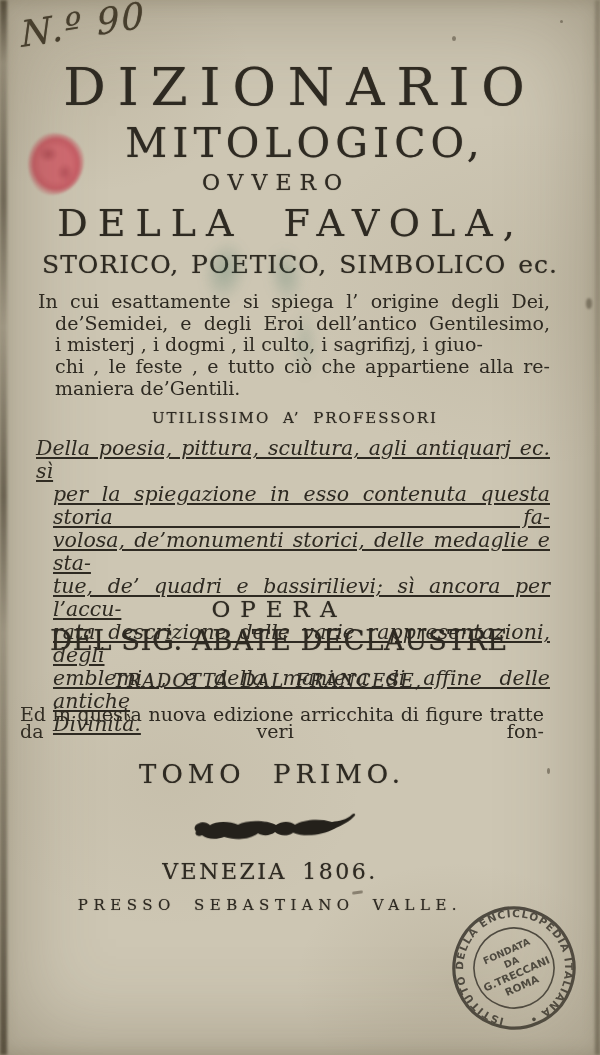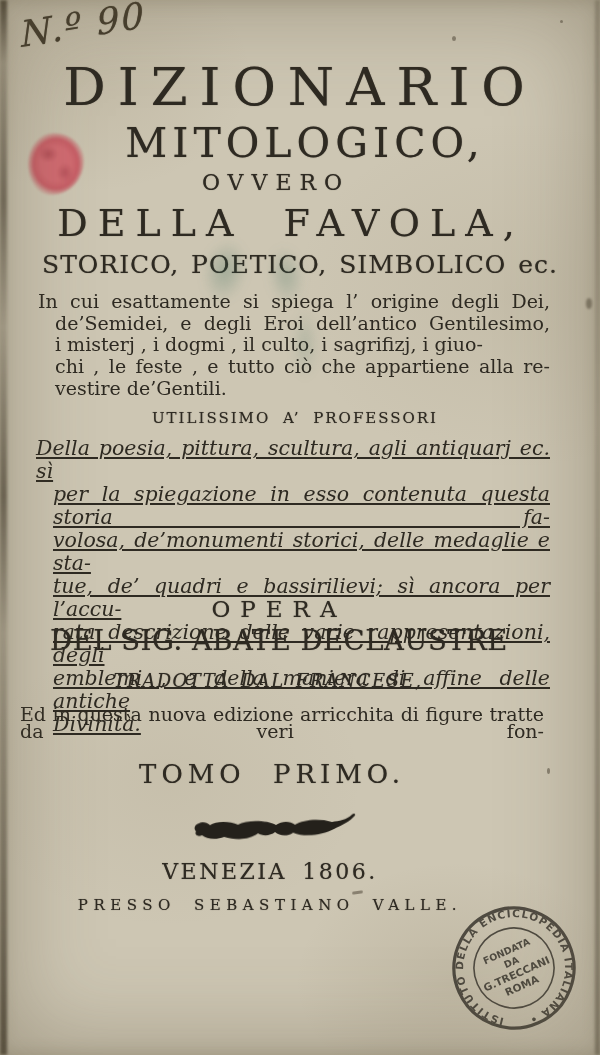--- a/index.html
+++ b/index.html
@@ -98,21 +98,21 @@
   <div class="blk b t-mitologico">MITOLOGICO,</div>
   <div class="blk b t-ovvero">OVVERO</div>
   <div class="blk b t-favola">DELLA FAVOLA,</div>
   <div class="blk b t-storico">STORICO, POETICO, SIMBOLICO ec.</div>
 
   <div class="para p1">
     <div class="ln j">In cui esattamente si spiega l’ origine degli Dei,</div>
     <div class="ln j cont">de’Semidei, e degli Eroi dell’antico Gentilesimo,</div>
     <div class="ln cont">i misterj , i dogmi , il culto, i sagrifizj, i giuo-</div>
     <div class="ln j cont">chi , le feste , e tutto ciò che appartiene alla re-</div>
-    <div class="ln cont">vestire de’Gentili.</div>
+    <div class="ln cont">maniera de’Gentili.</div>
   </div>
 
   <div class="blk b t-utilissimo">UTILISSIMO A’ PROFESSORI</div>
 
   <div class="para p2">
     <div class="ln j">Della poesia, pittura, scultura, agli antiquarj ec. sì</div>
     <div class="ln j cont">per la spiegazione in esso contenuta questa storia fa-</div>
     <div class="ln j cont">volosa, de’monumenti storici, delle medaglie e sta-</div>
     <div class="ln j cont">tue, de’ quadri e bassirilievi; sì ancora per l’accu-</div>
     <div class="ln j cont">rata descrizione delle varie rappresentazioni, degli</div>

